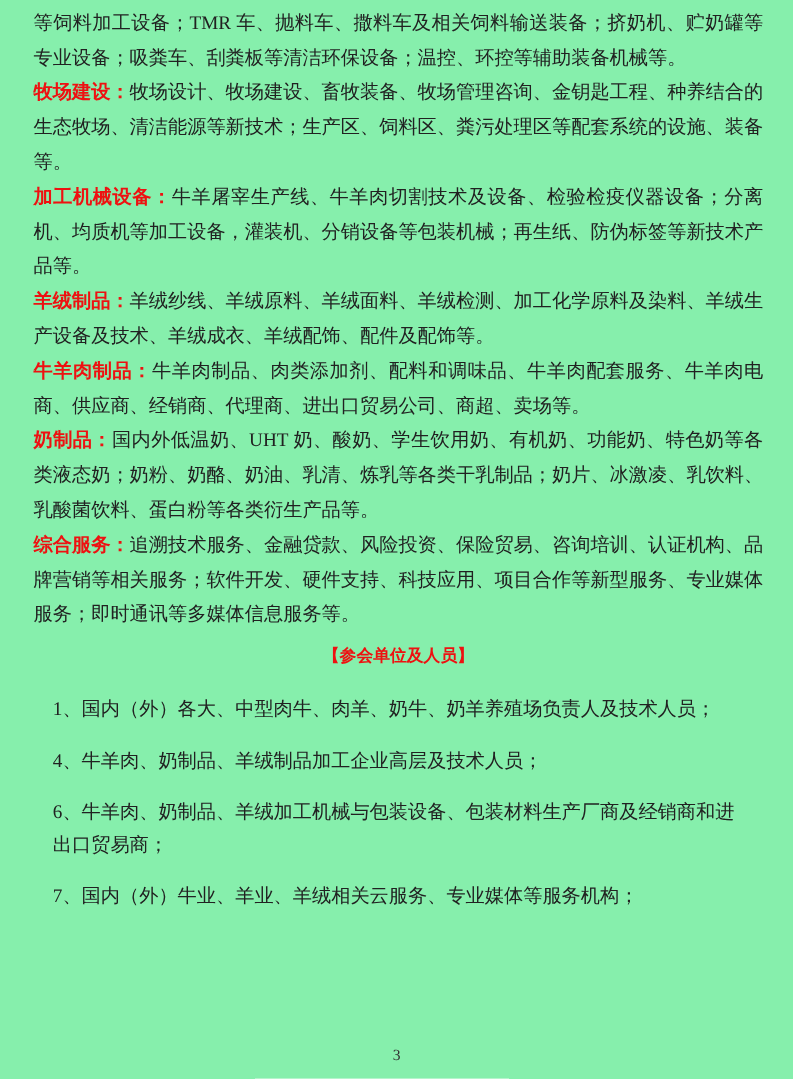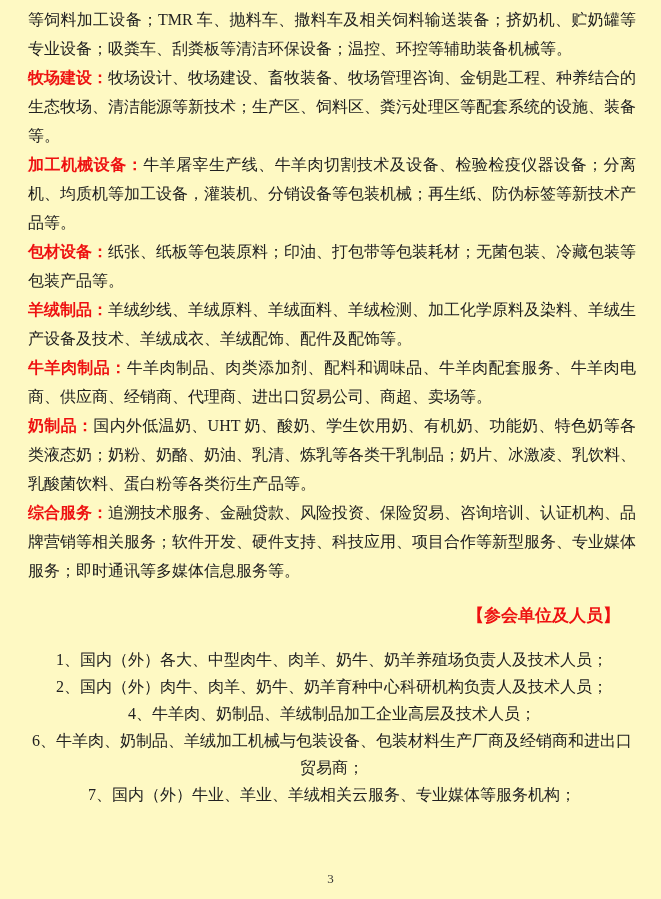--- a/index.html
+++ b/index.html
@@ -9,49 +9,49 @@
   html,body{
     margin:0;
     padding:0;
     background:#ffffff;
   }
   .page{
     position:relative;
     width:661px;
     height:899px;
     box-sizing:border-box;
-    background:#fef9c3;
+    background:#86efac;
     padding:5px 25px 0 28px;
     overflow:hidden;
     font-family:"Liberation Serif","DejaVu Serif",serif;
     font-size:16px;
     color:var(--body-text);
   }
   .para{
     margin:0;
     line-height:29px;
     text-align:justify;
   }
   .cat-label{
     color:var(--accent-red);
     font-weight:700;
     font-family:Liberation Serif, serif;
   }
   .section-heading{
-    margin:16px;
-    font-size:17px;
+    margin:6px;
+    font-size:14px;
     line-height:29px;
     font-weight:700;
     color:var(--accent-red);
-    text-align:right;
+    text-align:center;
   }
   .list-item{
-    margin:0;
+    margin:16px;
     line-height:27px;
-    text-align:center;
+    text-align:left;
   }
   .page-number{
     position:absolute;
     left:0;
     right:0;
     bottom:12px;
     text-align:center;
     font-size:13px;
     color:#333333;
   }
@@ -64,23 +64,20 @@
   <p class="para">等饲料加工设备；TMR 车、抛料车、撒料车及相关饲料输送装备；挤奶机、贮奶罐等专业设备；吸粪车、刮粪板等清洁环保设备；温控、环控等辅助装备机械等。</p>
 
   <p class="para">
     <span class="cat-label">牧场建设：</span><span>牧场设计、牧场建设、畜牧装备、牧场管理咨询、金钥匙工程、种养结合的生态牧场、清洁能源等新技术；生产区、饲料区、粪污处理区等配套系统的设施、装备等。</span>
   </p>
 
   <p class="para">
     <span class="cat-label">加工机械设备：</span><span>牛羊屠宰生产线、牛羊肉切割技术及设备、检验检疫仪器设备；分离机、均质机等加工设备，灌装机、分销设备等包装机械；再生纸、防伪标签等新技术产品等。</span>
   </p>
 
-  <p class="para">
-    <span class="cat-label">包材设备：</span><span>纸张、纸板等包装原料；印油、打包带等包装耗材；无菌包装、冷藏包装等包装产品等。</span>
-  </p>
 
 
   <p class="para">
     <span class="cat-label">羊绒制品：</span><span>羊绒纱线、羊绒原料、羊绒面料、羊绒检测、加工化学原料及染料、羊绒生产设备及技术、羊绒成衣、羊绒配饰、配件及配饰等。</span>
   </p>
 
   <p class="para">
     <span class="cat-label">牛羊肉制品：</span><span>牛羊肉制品、肉类添加剂、配料和调味品、牛羊肉配套服务、牛羊肉电商、供应商、经销商、代理商、进出口贸易公司、商超、卖场等。</span>
   </p>
 
@@ -88,20 +85,19 @@
     <span class="cat-label">奶制品：</span><span>国内外低温奶、UHT 奶、酸奶、学生饮用奶、有机奶、功能奶、特色奶等各类液态奶；奶粉、奶酪、奶油、乳清、炼乳等各类干乳制品；奶片、冰激凌、乳饮料、乳酸菌饮料、蛋白粉等各类衍生产品等。</span>
   </p>
 
   <p class="para">
     <span class="cat-label">综合服务：</span><span>追溯技术服务、金融贷款、风险投资、保险贸易、咨询培训、认证机构、品牌营销等相关服务；软件开发、硬件支持、科技应用、项目合作等新型服务、专业媒体服务；即时通讯等多媒体信息服务等。</span>
   </p>
 
   <h2 class="section-heading">【参会单位及人员】</h2>
 
   <p class="list-item">1、国内（外）各大、中型肉牛、肉羊、奶牛、奶羊养殖场负责人及技术人员；</p>
-  <p class="list-item">2、国内（外）肉牛、肉羊、奶牛、奶羊育种中心科研机构负责人及技术人员；</p>
   <p class="list-item">4、牛羊肉、奶制品、羊绒制品加工企业高层及技术人员；</p>
   <p class="list-item">6、牛羊肉、奶制品、羊绒加工机械与包装设备、包装材料生产厂商及经销商和进出口贸易商；</p>
   <p class="list-item">7、国内（外）牛业、羊业、羊绒相关云服务、专业媒体等服务机构；</p>
 
   <div class="page-number">3</div>
 
 </div>
 
 </body></html>

